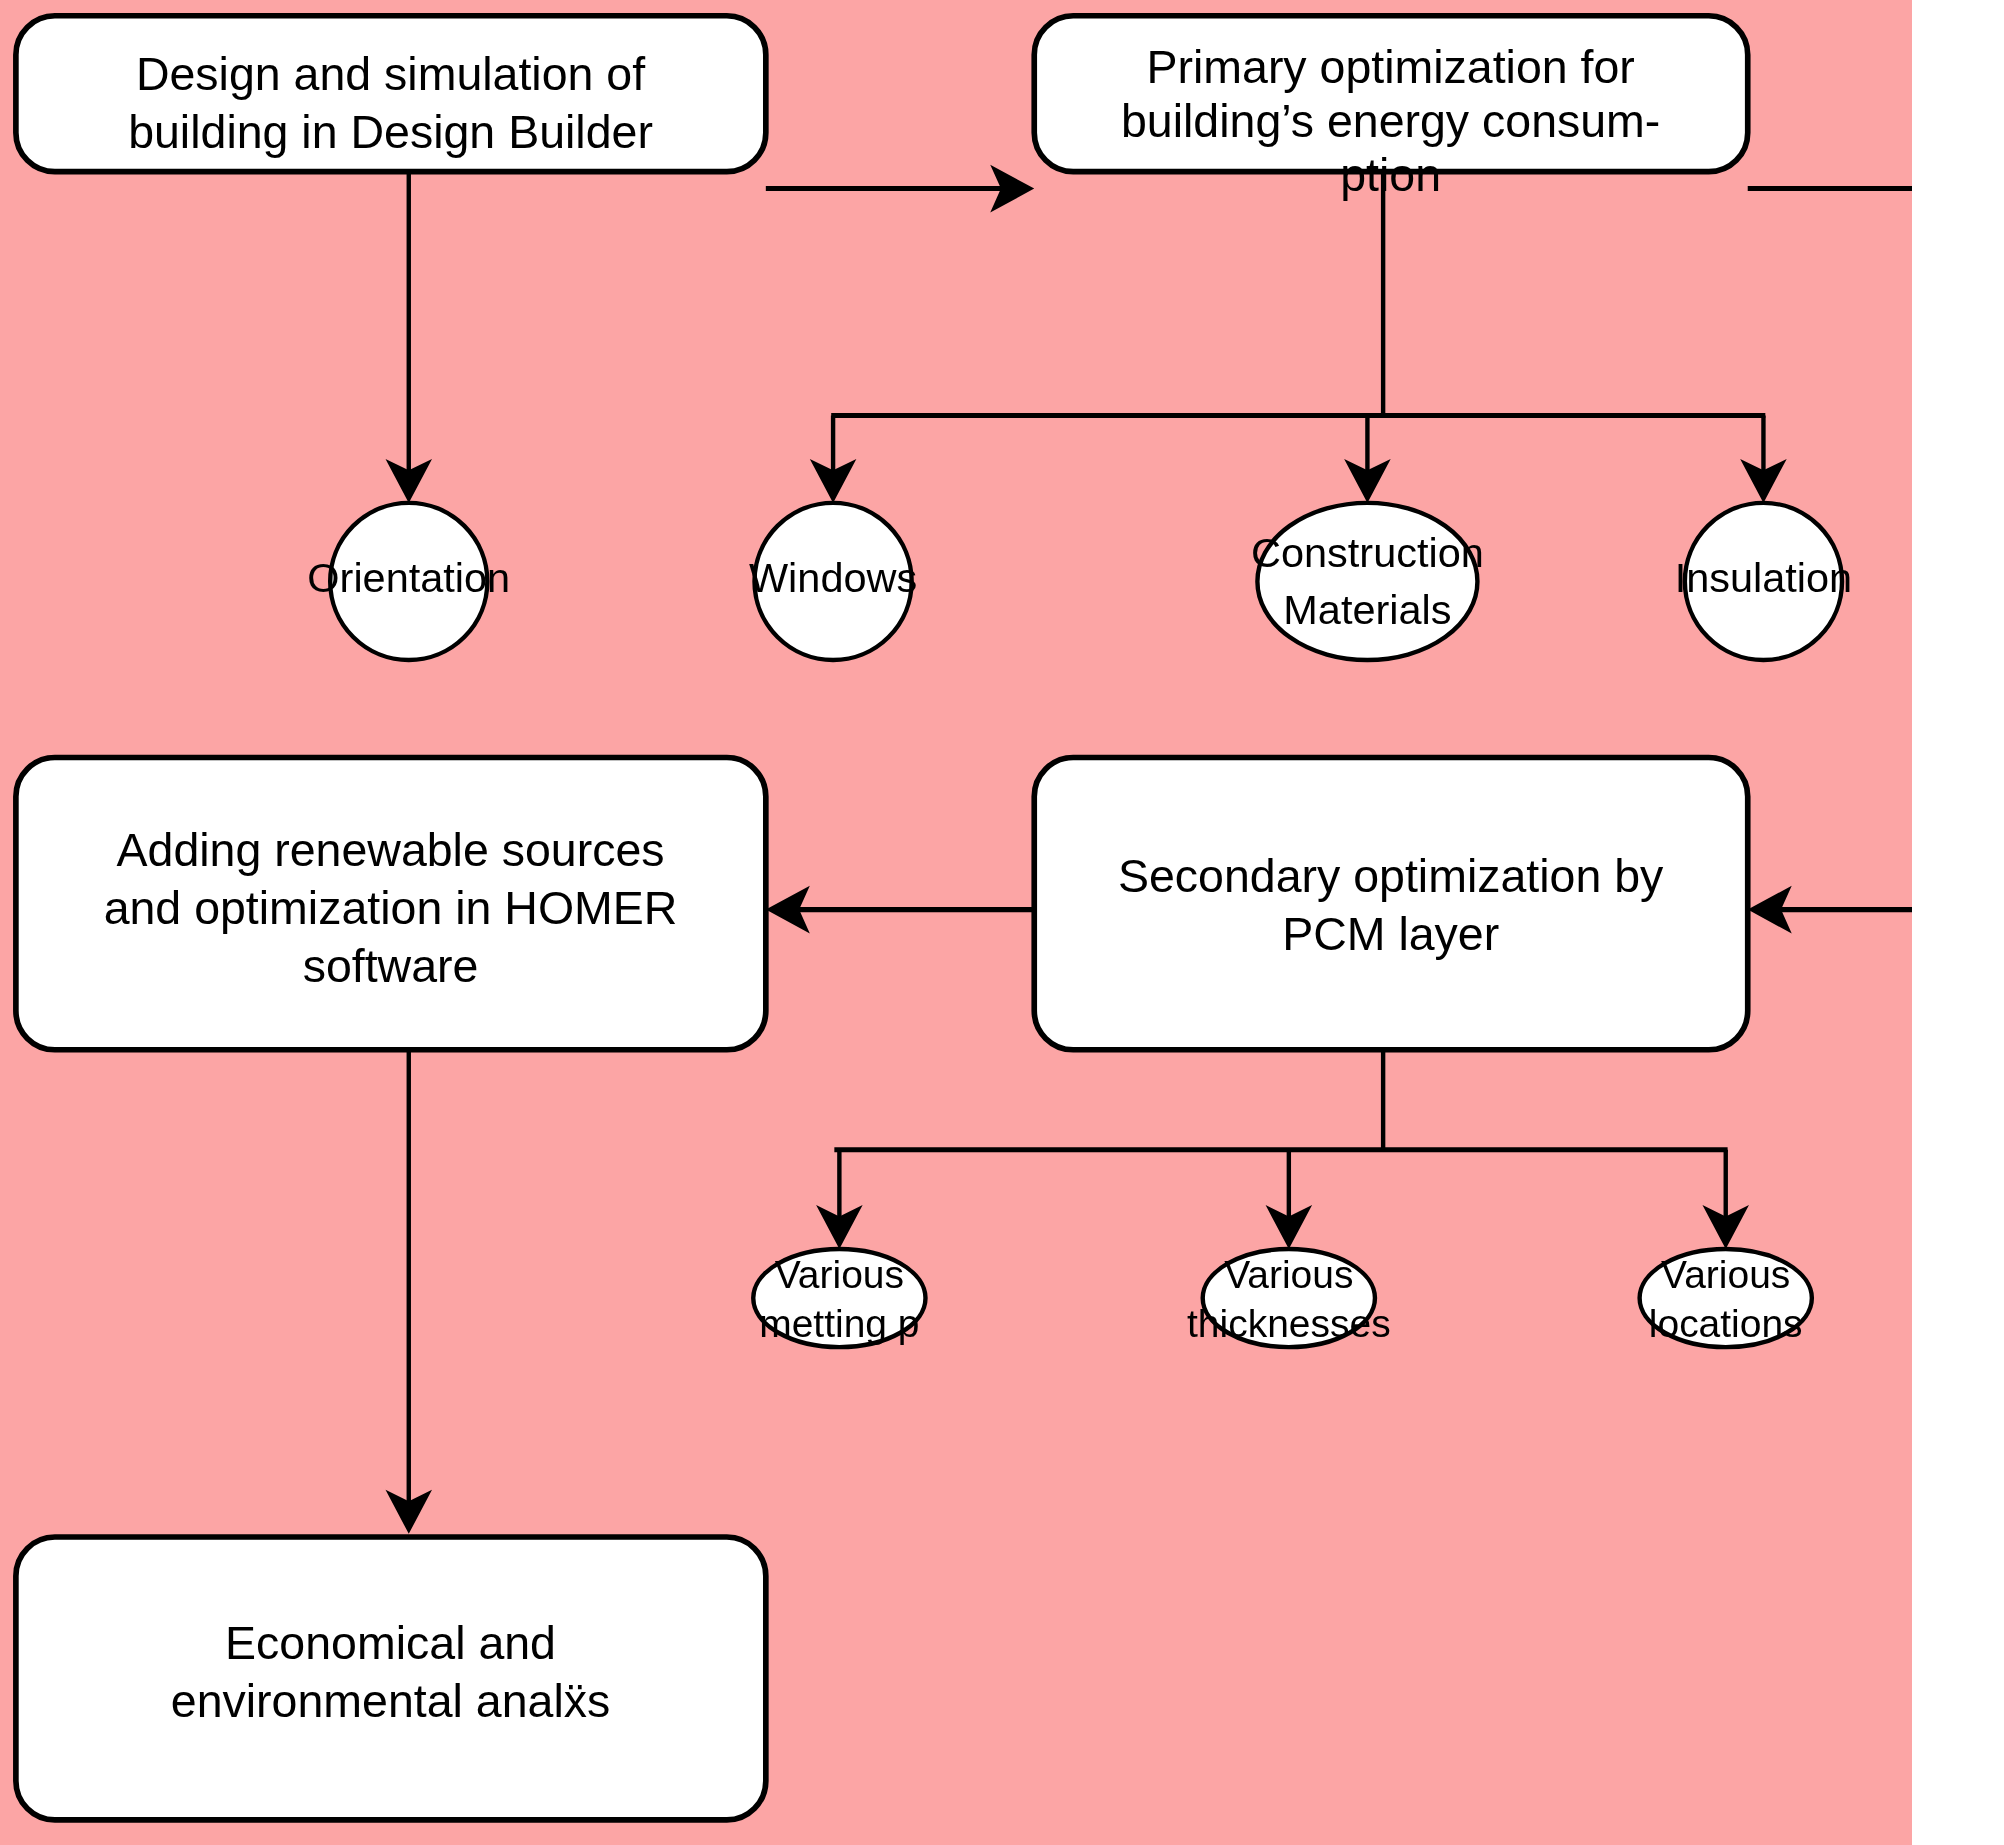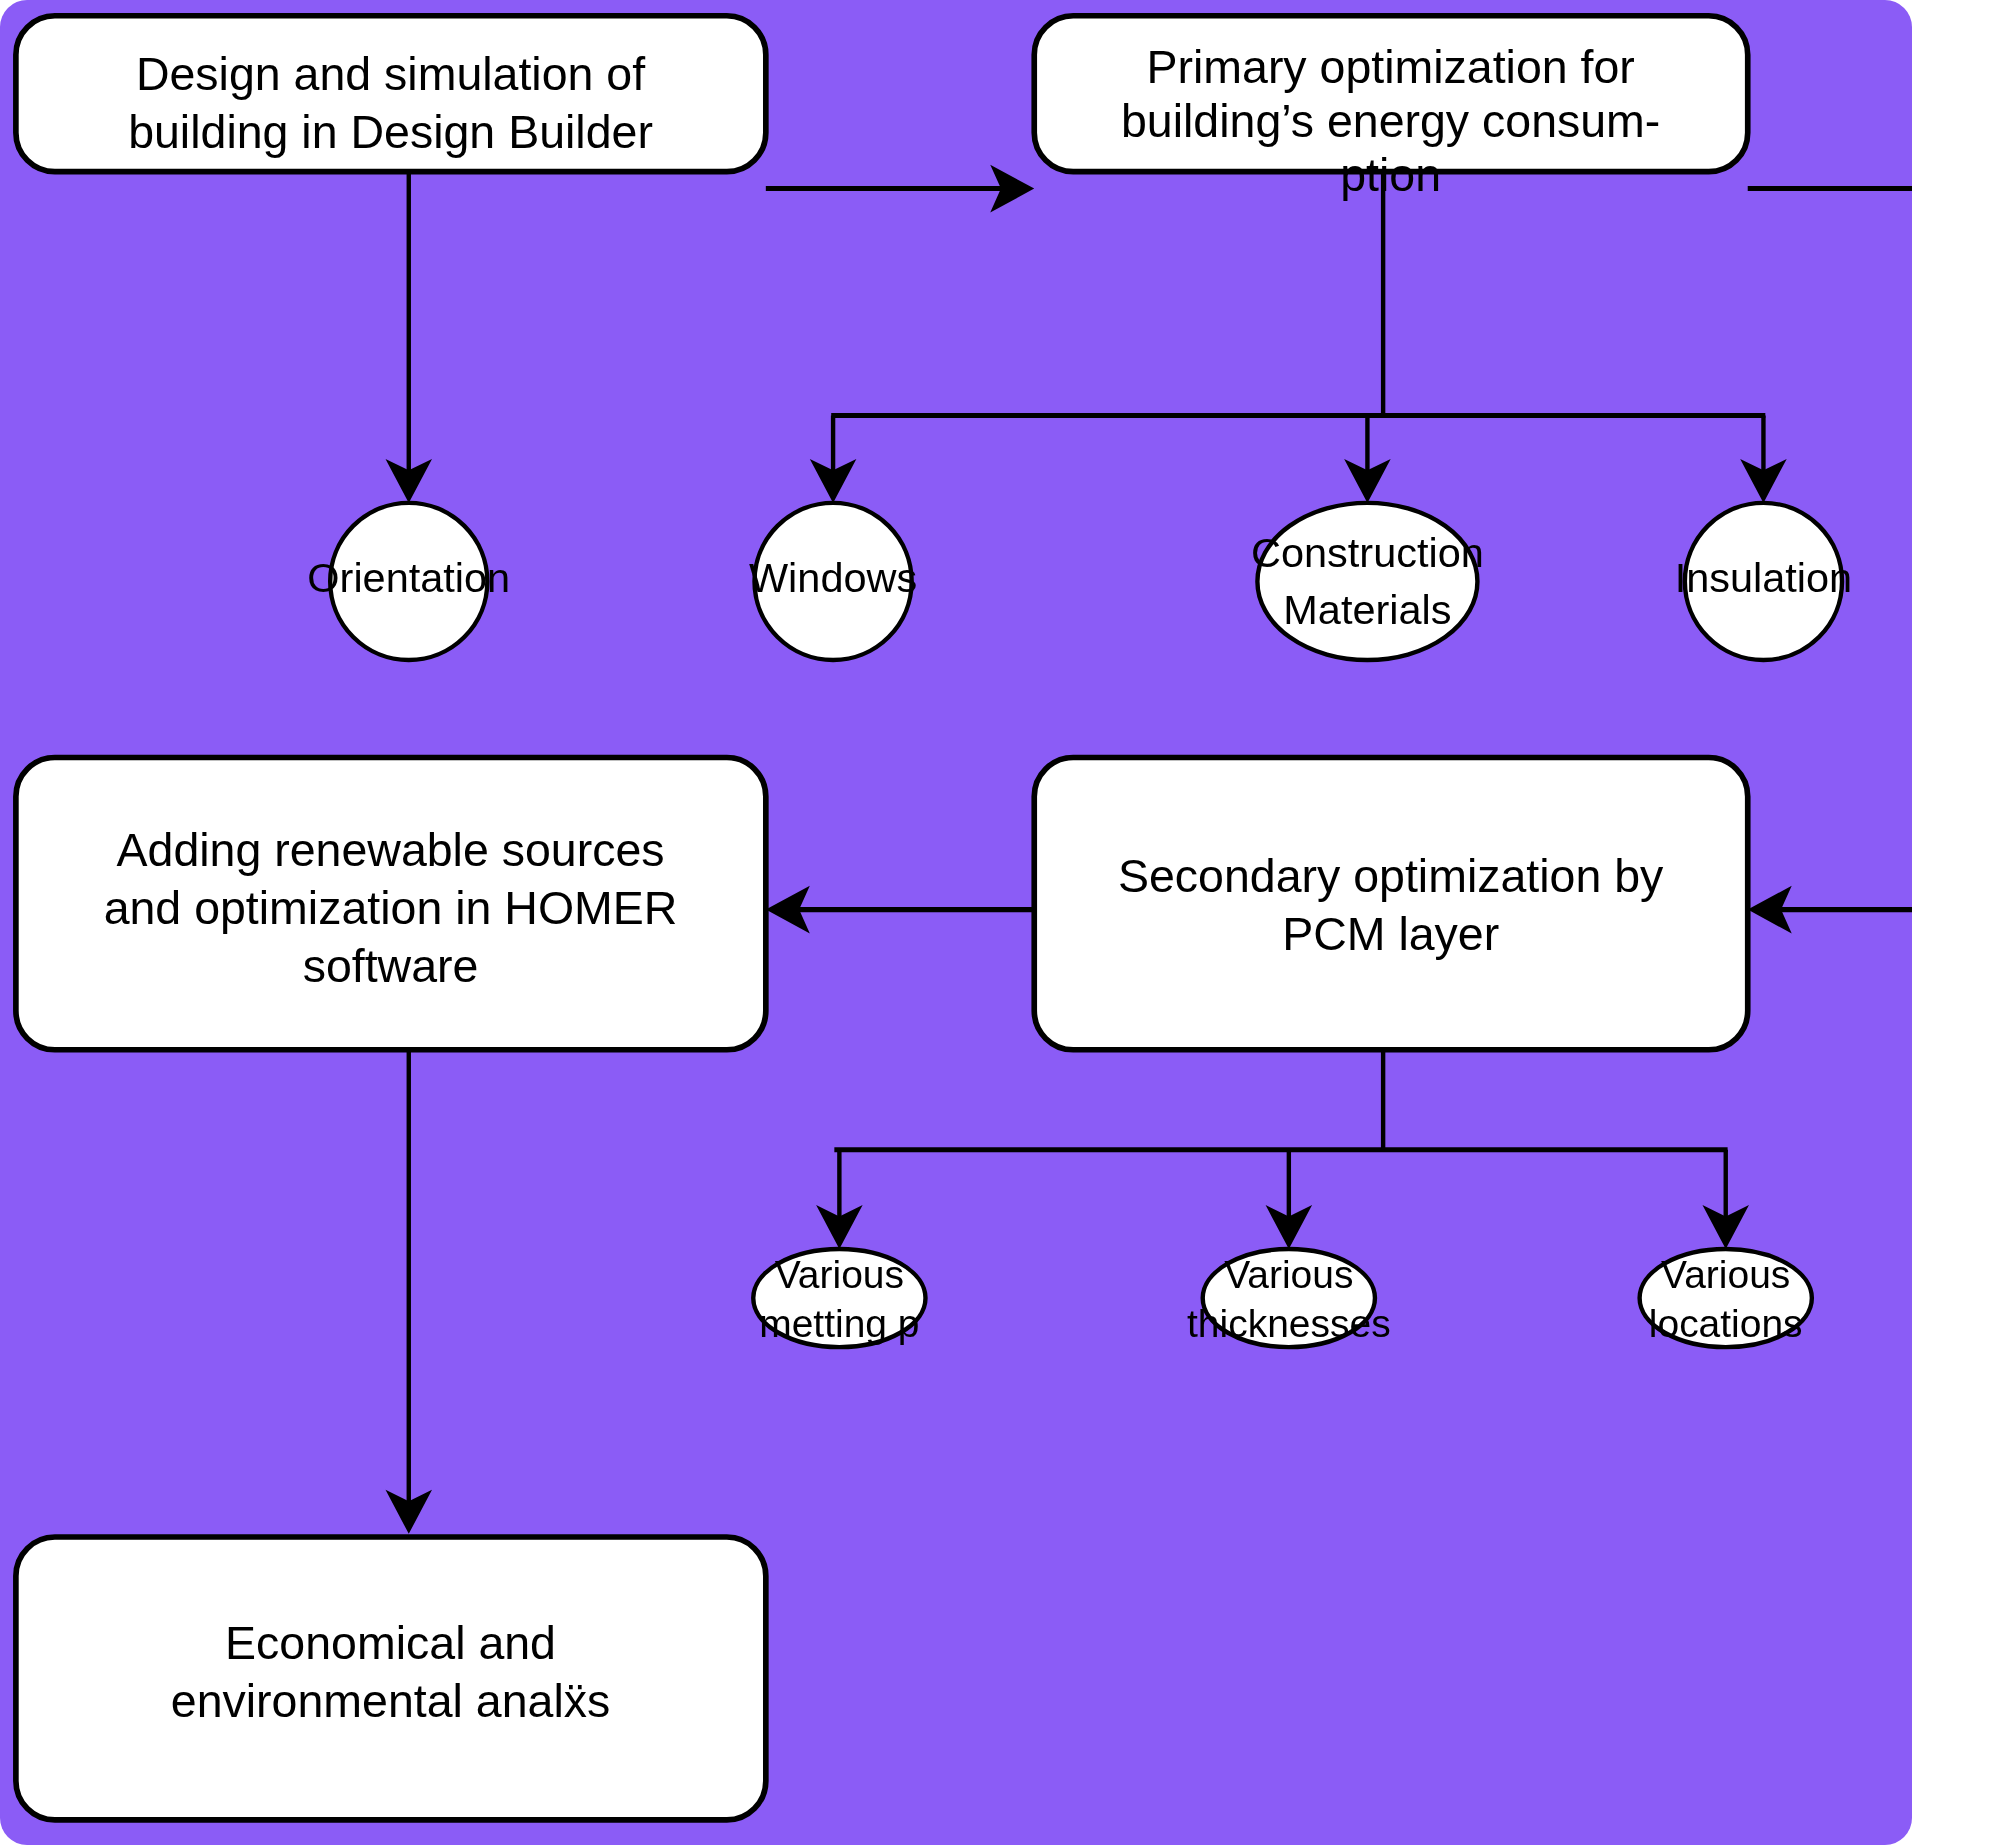--- a/index.html
+++ b/index.html
@@ -8,23 +8,22 @@
     padding: 0;
     background: #ffffff;
   }
   body {
     font-family: "Liberation Sans", sans-serif;
   }
   #stage {
     position: relative;
     width: 1912px;
     height: 1845px;
-    background: #8b5cf6;
+    background: #fca5a5;
     overflow: hidden;
-    border-radius: 27px;
   }
   #flow {
     position: absolute;
     left: 0;
     top: 0;
     width: 2005px;
     height: 1845px;
   }
   .node-box {
     fill: #ffffff;

